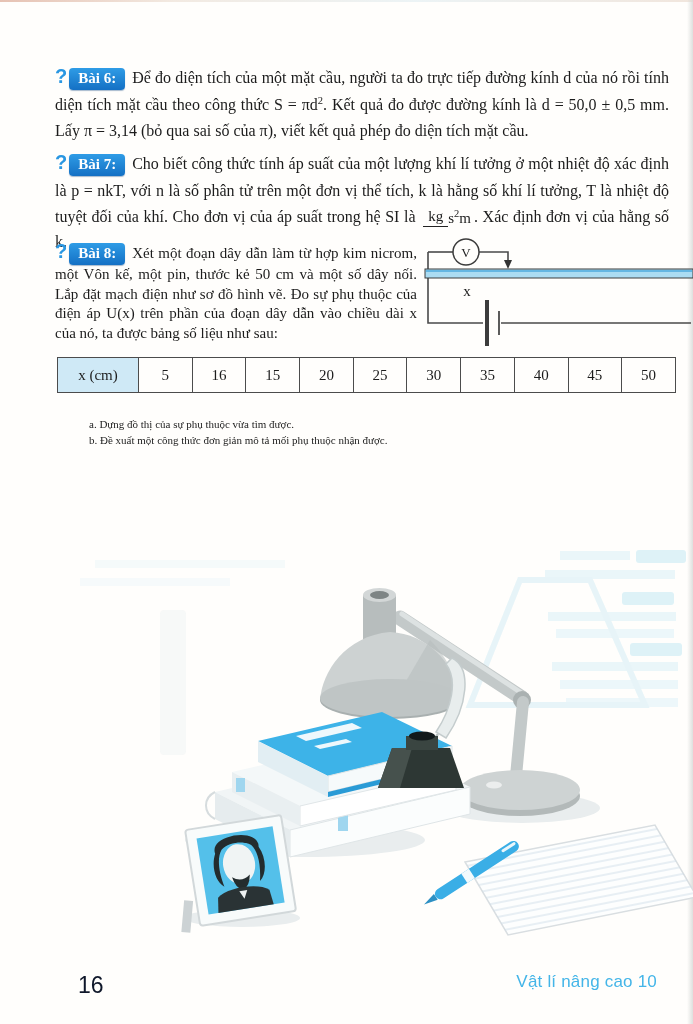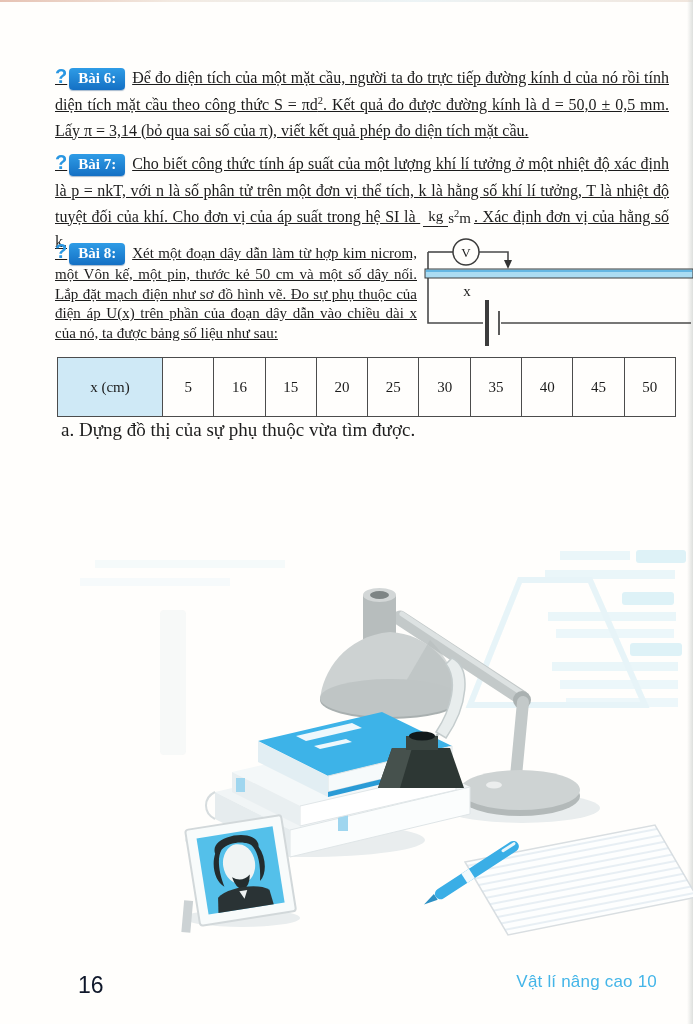--- a/index.html
+++ b/index.html
@@ -7,21 +7,21 @@
     position:relative;width:693px;height:1024px;margin:0 auto;
     background:#fffefc;overflow:hidden;
     font-family:"Liberation Serif","DejaVu Serif",serif;color:#1c1c1c;
   }
   .top-edge{position:absolute;top:0;left:0;right:0;height:2px;
     background:linear-gradient(90deg,#d9a28c,#ecdfd3 25%,#e2eef2 60%,#ead9cc);opacity:.65;}
   .right-edge{position:absolute;top:0;right:0;width:6px;height:100%;
     background:linear-gradient(270deg,#d7dad8,rgba(255,255,255,0));opacity:.85;}
 
   .para{position:absolute;left:55px;right:24px;text-align:justify;
-    font-size:16px;line-height:1.6;text-decoration:underline;}
+    font-size:16px;line-height:1.6;}
   #ex6{top:60px;}
   #ex7{top:146px;}
   #ex8{top:238px;right:auto;width:362px;font-size:15px;line-height:1.3;}
 
   .qmark{color:#2a97e2;font-weight:bold;font-size:20px;margin-right:2px;
     font-family:"Liberation Sans",sans-serif;}
   .badge{display:inline-block;background:linear-gradient(180deg,#2f9ce6,#1470c4);
     color:#fff;font-weight:bold;font-size:15px;line-height:21px;
     padding:0 9px 1px 9px;border-radius:4px;margin-right:7px;
     box-shadow:0 1px 1px rgba(0,60,120,.35);}
@@ -32,24 +32,24 @@
   .frac .num{border-bottom:1.2px solid #222;padding:0 5px 1px 5px;}
   .frac .den{padding-top:1px;}
 
   
   #circuit{position:absolute;top:236px;right:0;width:273px;height:122px;}
 
   
   #dtable{position:absolute;left:57px;top:357px;width:619px;
     border-collapse:collapse;table-layout:fixed;font-size:15px;}
   #dtable th,#dtable td{border:1.4px solid #4c4c4c;text-align:center;
-    height:26px;padding:16px;font-weight:normal;}
+    height:26px;padding:4px;font-weight:normal;}
   #dtable th{width:72px;background:#cfe9f6;}
 
-  .parts{position:absolute;left:61px;top:416px;font-size:19px;line-height:1.46;}
+  .parts{position:absolute;left:89px;top:416px;font-size:11px;line-height:1.46;}
 
   #illus{position:absolute;left:0;top:540px;width:693px;height:420px;}
 
   .page-num{position:absolute;left:78px;top:972px;
     font-family:Liberation Sans, sans-serif;font-size:23px;color:#0f172a;}
   .brand{position:absolute;right:36px;top:972px;
     font-family:"Liberation Sans",sans-serif;font-size:17px;color:#44b5e8;
     letter-spacing:.2px;}
 </style>
 </head>
@@ -104,20 +104,21 @@
           <td>35</td>
           <td>40</td>
           <td>45</td>
           <td>50</td>
         </tr>
       </tbody>
   </table>
 
   <div class="parts">
     <div>a. Dựng đồ thị của sự phụ thuộc vừa tìm được.</div>
+    <div>b. Đề xuất một công thức đơn giản mô tả mối phụ thuộc nhận được.</div>
   </div>
 
   <svg id="illus" viewBox="0 0 693 420">
     <defs>
       <pattern id="plines" width="9" height="7" patternUnits="userSpaceOnUse" patternTransform="rotate(-11)">
         <line x1="0" y1="3" x2="9" y2="3" stroke="#cbdae6" stroke-width="0.9"></line>
       </pattern>
     </defs>
 
     <g opacity="0.85">

